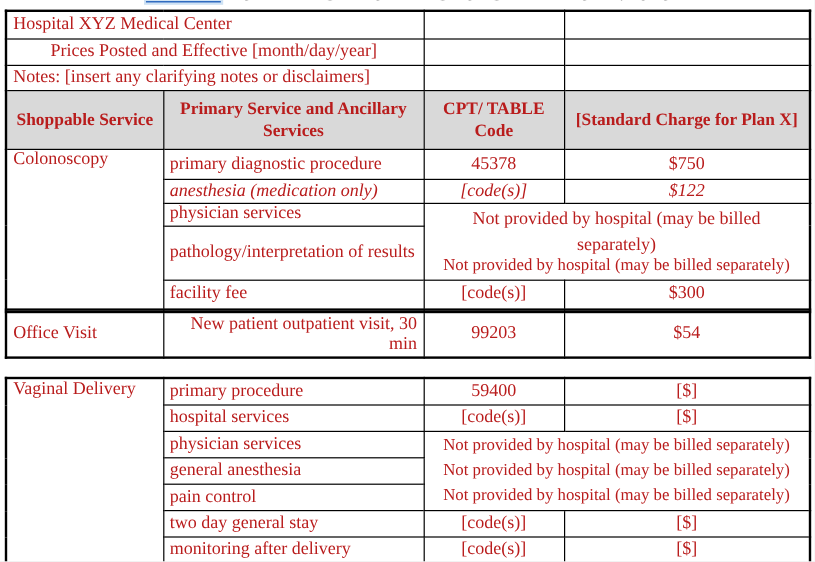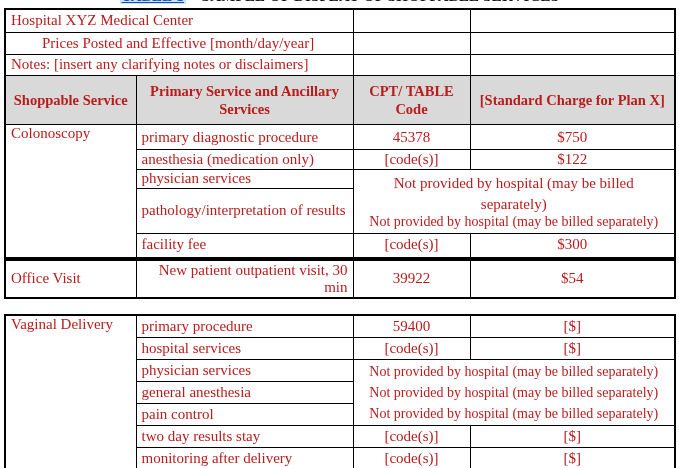--- a/index.html
+++ b/index.html
@@ -25,21 +25,21 @@
   }
   .t th{
     background:#d9d9d9;font-weight:bold;text-align:center;vertical-align:middle;
     font-size:14.5px;line-height:1.25;padding:2px 2px;
   }
   .t-main{top:8px;}
   .t-office{top:259px;}
   .t-vaginal{top:314px;}
   tr.rh22 td{height:22px;} tr.rh21 td{height:21px;padding-left:36px;} tr.rh20 td{height:20px;}
   tr.rhead th{height:43px;}
-  tr.rh24 td{height:24px;margin-left:16px;} tr.rh19 td{height:19px;} tr.rh17 td{height:17px;}
+  tr.rh24 td{height:24px;margin-left:16px;} tr.rh19 td{height:19px;font-style:italic;} tr.rh17 td{height:17px;}
   tr.rh44 td{height:44px;} tr.rh23 td{height:23px;}
   tr.rh36 td{height:36px;}
   tr.rh21v td{height:21px;}
   .info{vertical-align:middle;white-space:nowrap;}
   .svc{vertical-align:top;padding-top:2px;white-space:nowrap;}
   .svc-mid{vertical-align:middle;white-space:nowrap;}
   .lbl{text-align:left;vertical-align:middle;white-space:nowrap;}
   .lbl-wrap{text-align:right;vertical-align:middle;white-space:normal;line-height:1.25;}
   .ctr{text-align:center;vertical-align:middle;}
   .np{vertical-align:middle;text-align:center;padding:1px 2px;}
@@ -122,21 +122,21 @@
     <colgroup>
       <col style="width:131px">
         <col style="width:217px">
         <col style="width:117px">
         <col style="width:205px">
     </colgroup>
     <tbody>
         <tr class="rh36">
       <td class="svc-mid">Office Visit</td>
       <td class="lbl-wrap">New patient outpatient visit, 30 min</td>
-      <td class="ctr">39922</td>
+      <td class="ctr">99203</td>
       <td class="ctr">$54</td>
     </tr>
   </tbody>
     </table>
 
   <table class="t t-vaginal">
     <colgroup>
       <col style="width:131px">
         <col style="width:217px">
         <col style="width:117px">
@@ -162,21 +162,21 @@
         <div>Not provided by hospital (may be billed separately)</div>
       </td>
     </tr>
     <tr class="rh21v">
       <td class="lbl">general anesthesia</td>
     </tr>
     <tr class="rh21v">
       <td class="lbl">pain control</td>
     </tr>
     <tr class="rh21v">
-      <td class="lbl">two day results stay</td>
+      <td class="lbl">two day general stay</td>
       <td class="ctr">[code(s)]</td>
       <td class="ctr">[$]</td>
     </tr>
     <tr class="rh21v">
       <td class="lbl">monitoring after delivery</td>
       <td class="ctr">[code(s)]</td>
       <td class="ctr">[$]</td>
     </tr>
   </tbody>
     </table>

